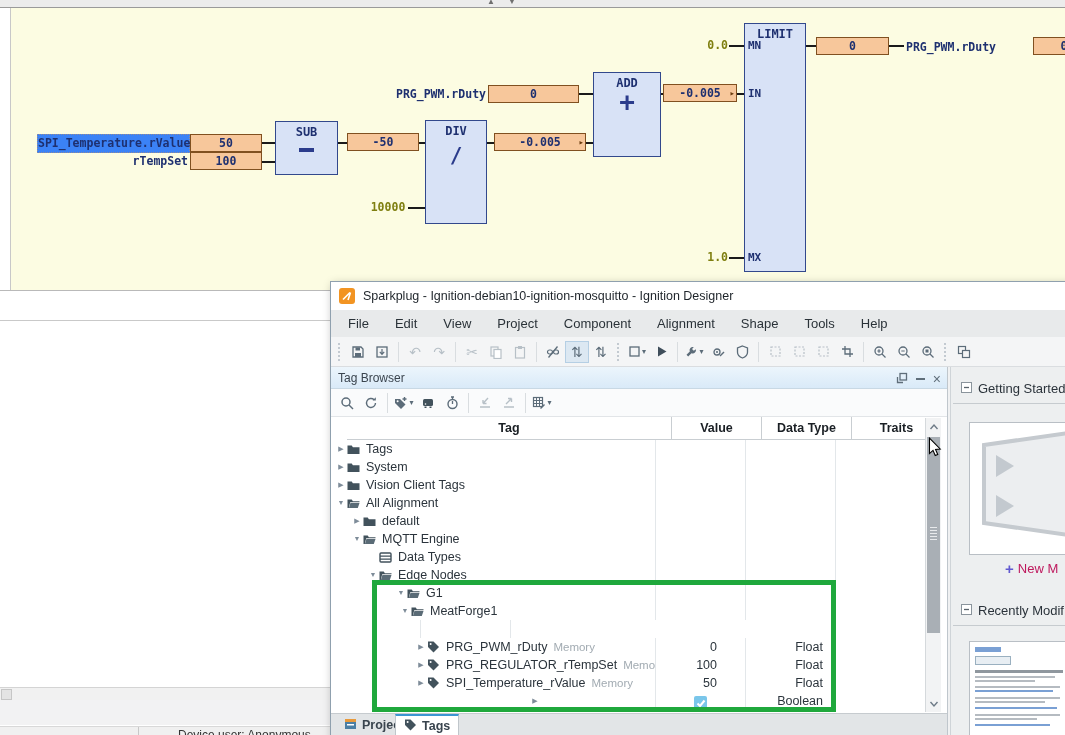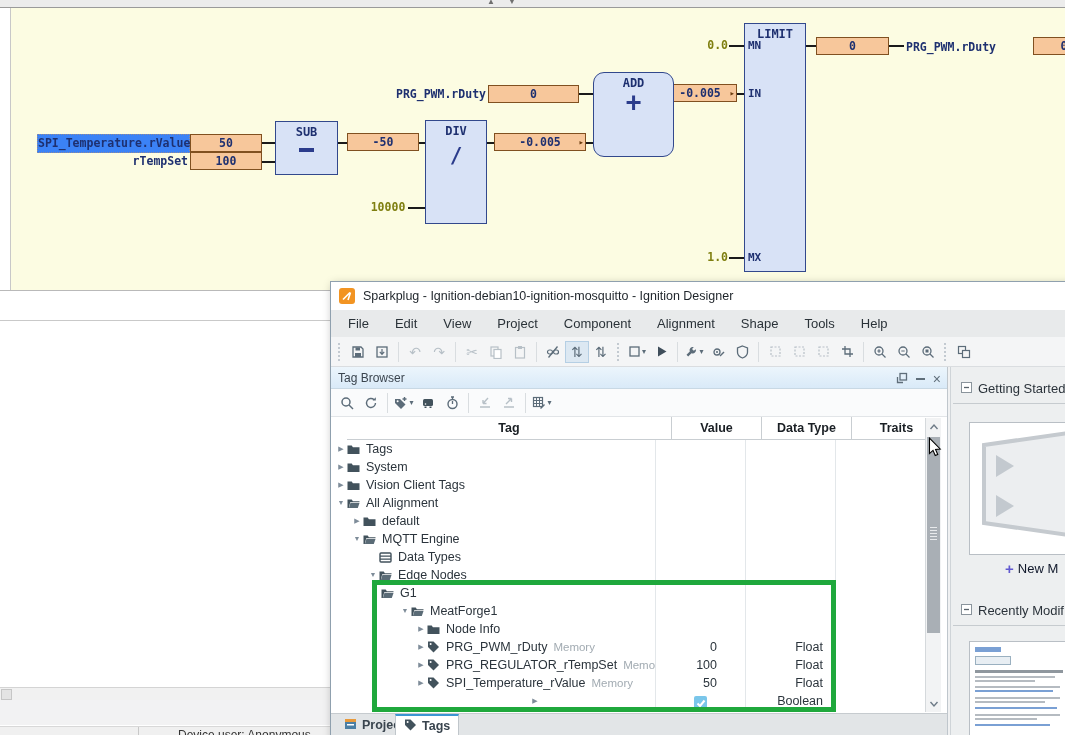--- a/index.html
+++ b/index.html
@@ -84,21 +84,21 @@
   #tabsbar{position:absolute;left:0;top:346px;width:100%;height:23px;background:#e2e5e7;border-top:1px solid #c6cbcf;box-sizing:border-box;}
   .btab{position:absolute;top:0;height:22px;display:flex;align-items:center;gap:5px;font-size:12.5px;font-weight:bold;color:#39444e;padding:0 8px;}
   #tab-tags{background:#fff;border-top:2px solid #3c96d2;border-left:1px solid #c0c6cb;border-right:1px solid #c0c6cb;box-sizing:border-box;}
   
   #rdock{position:absolute;left:619px;top:85px;width:124px;height:369px;background:#edeff0;border-left:1px solid #cfd4d8;box-sizing:border-box;}
   .sechead{position:absolute;display:flex;align-items:center;gap:6px;font-size:13px;color:#2b333b;white-space:nowrap;}
   .sechr{position:absolute;height:1px;background:#c6cbcf;width:120px;}
   .card{position:absolute;background:#fff;border:1px solid #b9bfc5;box-sizing:border-box;overflow:hidden;}
   #newlink{position:absolute;display:flex;align-items:center;gap:4px;white-space:nowrap;}
   #newlink .pl{font-size:15px;font-weight:bold;color:#6159d1;}
-  #newlink .lt{font-size:13px;color:#0f172a;}
+  #newlink .lt{font-size:13px;color:#be185d;}
   .mbar{position:absolute;background:#b5bbc1;height:2px;}
   .mbar.blue{background:#7aa0d4;}
   .mbar.dark{background:#8f979e;height:3px;}
   #cursor{position:absolute;left:928px;top:437px;z-index:60;}
 </style>
 </head>
 <body>
 
 <div id="stage">
 
@@ -151,21 +151,21 @@
   <div class="vbox" style="left:1033px;top:37px;width:60px;">0</div>
 
   <div class="fblock" style="left:275px;top:121px;width:63px;height:54px;">
     <span class="bt">SUB</span>
     <div class="opbar"></div>
   </div>
   <div class="fblock" style="left:425px;top:120px;width:62px;height:104px;">
     <span class="bt">DIV</span>
     <div class="opslash">/</div>
   </div>
-  <div class="fblock" style="left:593px;top:72px;width:81px;height:85px;border-radius:11px;">
+  <div class="fblock" style="left:593px;top:72px;width:68px;height:85px;">
     <span class="bt">ADD</span>
     <div class="opplus">+</div>
   </div>
   <div class="fblock" style="left:744px;top:23px;width:62px;height:249px;">
     <span class="bt">LIMIT</span>
     <span class="pin" style="top:15px;">MN</span>
     <span class="pin" style="top:63px;">IN</span>
     <span class="pin" style="top:227px;">MX</span>
   </div>
 
@@ -509,21 +509,21 @@
                   <path d="M3.4 4.9h9.1L10.8 10H1.9z" fill="#57track6872" fill-opacity="1" style="fill:#5a6b76"></path>
                 </svg>
               </span>
               <span class="tlabel">Edge Nodes</span>
             </div>
             <div class="cell c-val"></div>
             <div class="cell c-type"></div>
             <div class="cell c-traits"></div>
           </div>
           <div class="tb-row">
-            <div class="cell c-tag" style="padding-left: 38px;">
+            <div class="cell c-tag" style="padding-left: 64px;">
               <span class="arrow">▼</span>
               <span class="ticon">
                 <svg width="13" height="11" viewBox="0 0 13 11">
                   <path d="M.5 1.5h4.2l1.2 1.7h6.6v1H3.2L1.8 10H.5z" fill="#42525c"></path>
                   <path d="M3.4 4.9h9.1L10.8 10H1.9z" fill="#57track6872" fill-opacity="1" style="fill:#5a6b76"></path>
                 </svg>
               </span>
               <span class="tlabel">G1</span>
             </div>
             <div class="cell c-val"></div>
@@ -539,29 +539,20 @@
                   <path d="M3.4 4.9h9.1L10.8 10H1.9z" fill="#57track6872" fill-opacity="1" style="fill:#5a6b76"></path>
                 </svg>
               </span>
               <span class="tlabel">MeatForge1</span>
             </div>
             <div class="cell c-val"></div>
             <div class="cell c-type"></div>
             <div class="cell c-traits"></div>
           </div>
           <div class="tb-row">
-            <div class="cell c-tag" style="padding-left: 84px;">
-              <span class="arrow">▶</span>
-              <span class="ticon">
-                <svg width="13" height="11" viewBox="0 0 13 11">
-                  <path d="M.5 1.5h4.2l1.2 1.7h6.6V10H.5z" fill="#42525c"></path>
-                </svg>
-              </span>
-              <span class="tlabel">Node Info</span>
-            </div>
             <div class="cell c-val"></div>
             <div class="cell c-type"></div>
             <div class="cell c-traits"></div>
           </div>
           <div class="tb-row">
             <div class="cell c-tag" style="padding-left: 84px;">
               <span class="arrow">▶</span>
               <span class="ticon">
                 <svg width="13" height="12" viewBox="0 0 13 12">
                   <path d="M1 1h5.5L12 6.5 6.5 12 1 6.5z" fill="#42525c" transform="translate(0,-0.5)"></path>

